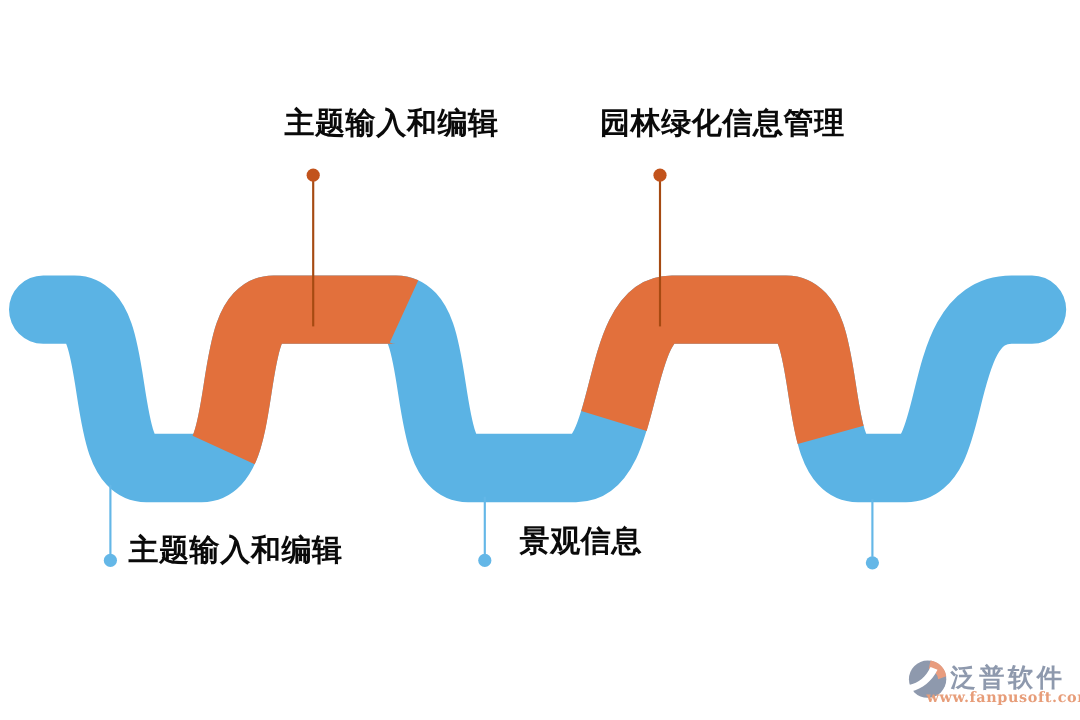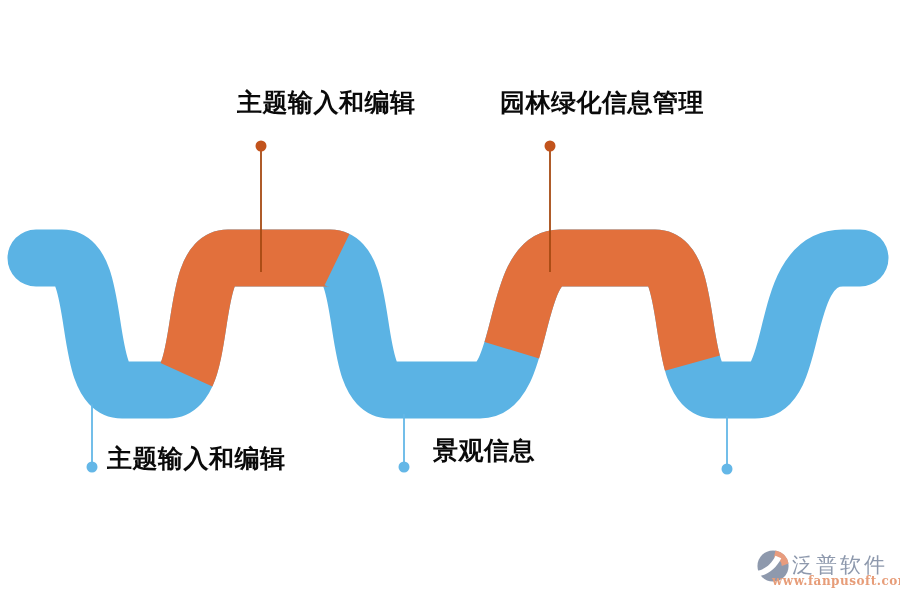--- a/index.html
+++ b/index.html
@@ -45,21 +45,21 @@
     top: 3px;
     width: 35px;
     height: 34px;
   }
   .brand {
     position: absolute;
     left: 38px;
     top: 5px;
     font-family: "DejaVu Serif", "Liberation Serif", serif;
     font-size: 21px;
-    font-weight: normal;
+    font-weight: bold;
     letter-spacing: 3px;
     color: #8e99ad;
     white-space: nowrap;
   }
   .url {
     position: absolute;
     left: 18px;
     top: 28px;
     font-family: "DejaVu Serif", "Liberation Serif", serif;
     font-size: 12px;

